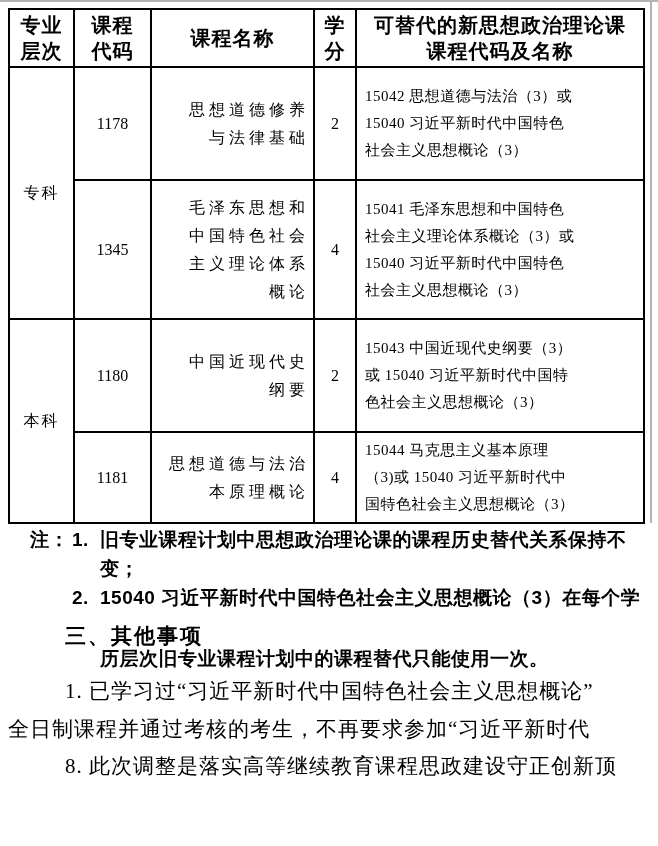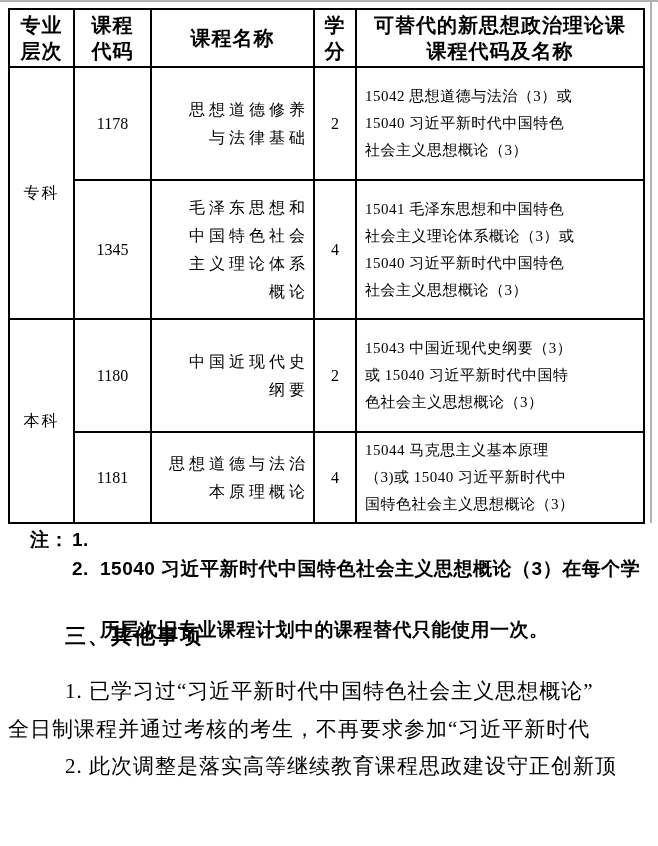--- a/index.html
+++ b/index.html
@@ -177,29 +177,30 @@
 （3)或 15040 习近平新时代中
 国特色社会主义思想概论（3）</td>
       </tr>
     </tbody>
   </table>
 
   <div class="notes">
     <div class="note-row">
       <span class="note-label">注：</span>
       <span class="note-num">1.</span>
+      <span>旧专业课程计划中思想政治理论课的课程历史替代关系保持不变；</span>
     </div>
     <div class="note-row note-indent2">
       <span class="note-num">2.</span>
       <span>15040 习近平新时代中国特色社会主义思想概论（3）在每个学</span>
     </div>
     <div class="note-indent3">历层次旧专业课程计划中的课程替代只能使用一次。</div>
   </div>
 
   <div class="section-heading">三、其他事项</div>
 
   <div class="paragraphs">
     <div class="para-line indent">1. 已学习过“习近平新时代中国特色社会主义思想概论”</div>
     <div class="para-line">全日制课程并通过考核的考生，不再要求参加“习近平新时代</div>
-    <div class="para-line indent">2. 此次调整是落实高等继续教育课程思政建设守正创新顶</div>
+    <div class="para-line indent">8. 此次调整是落实高等继续教育课程思政建设守正创新顶</div>
   </div>
 
 </div>
 
 </body></html>

